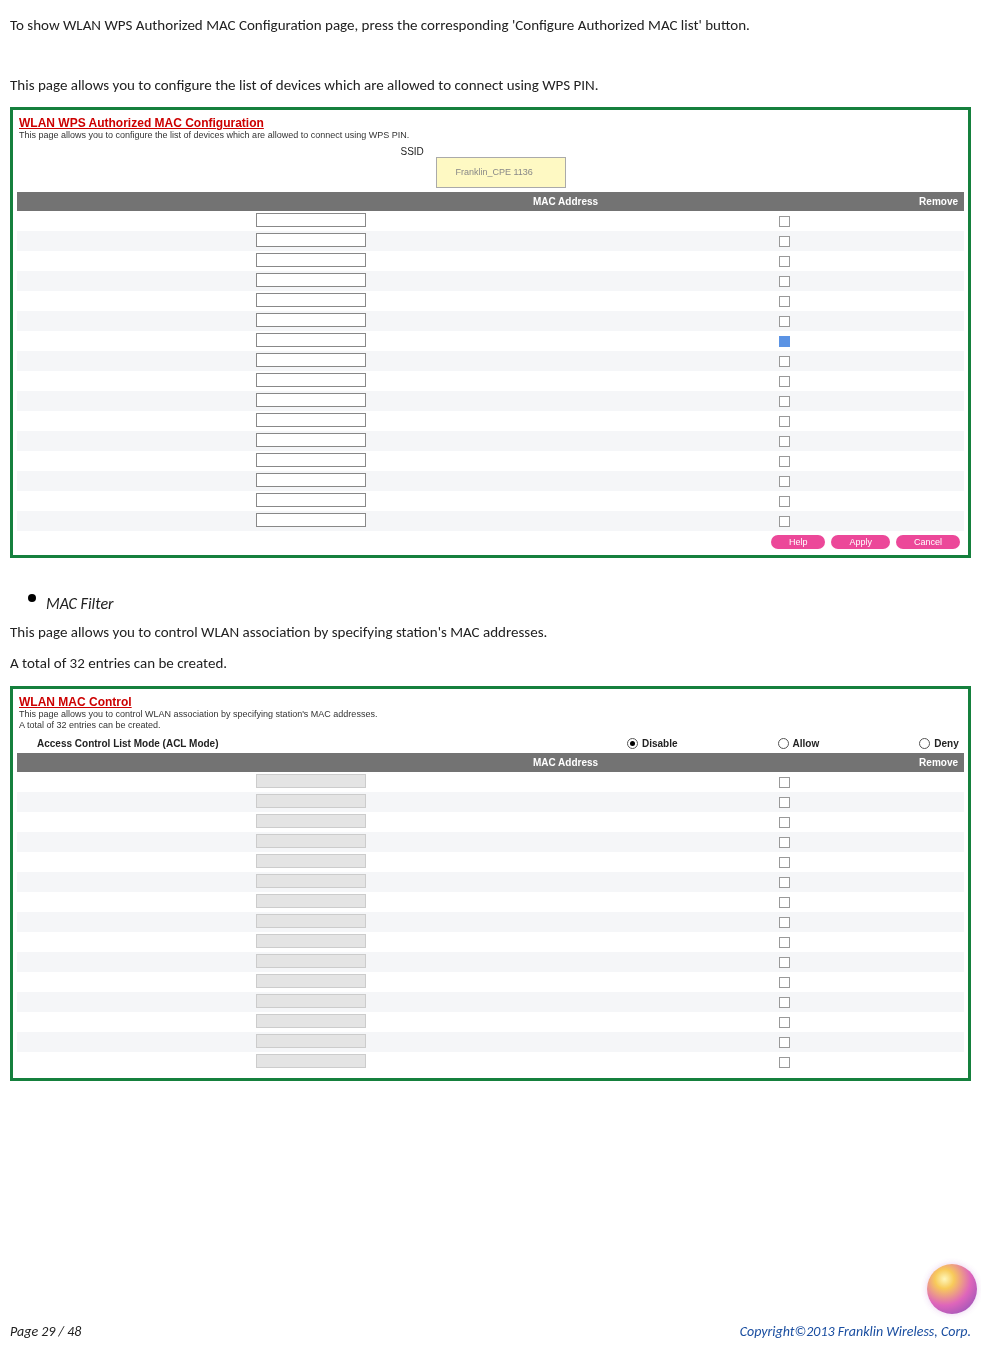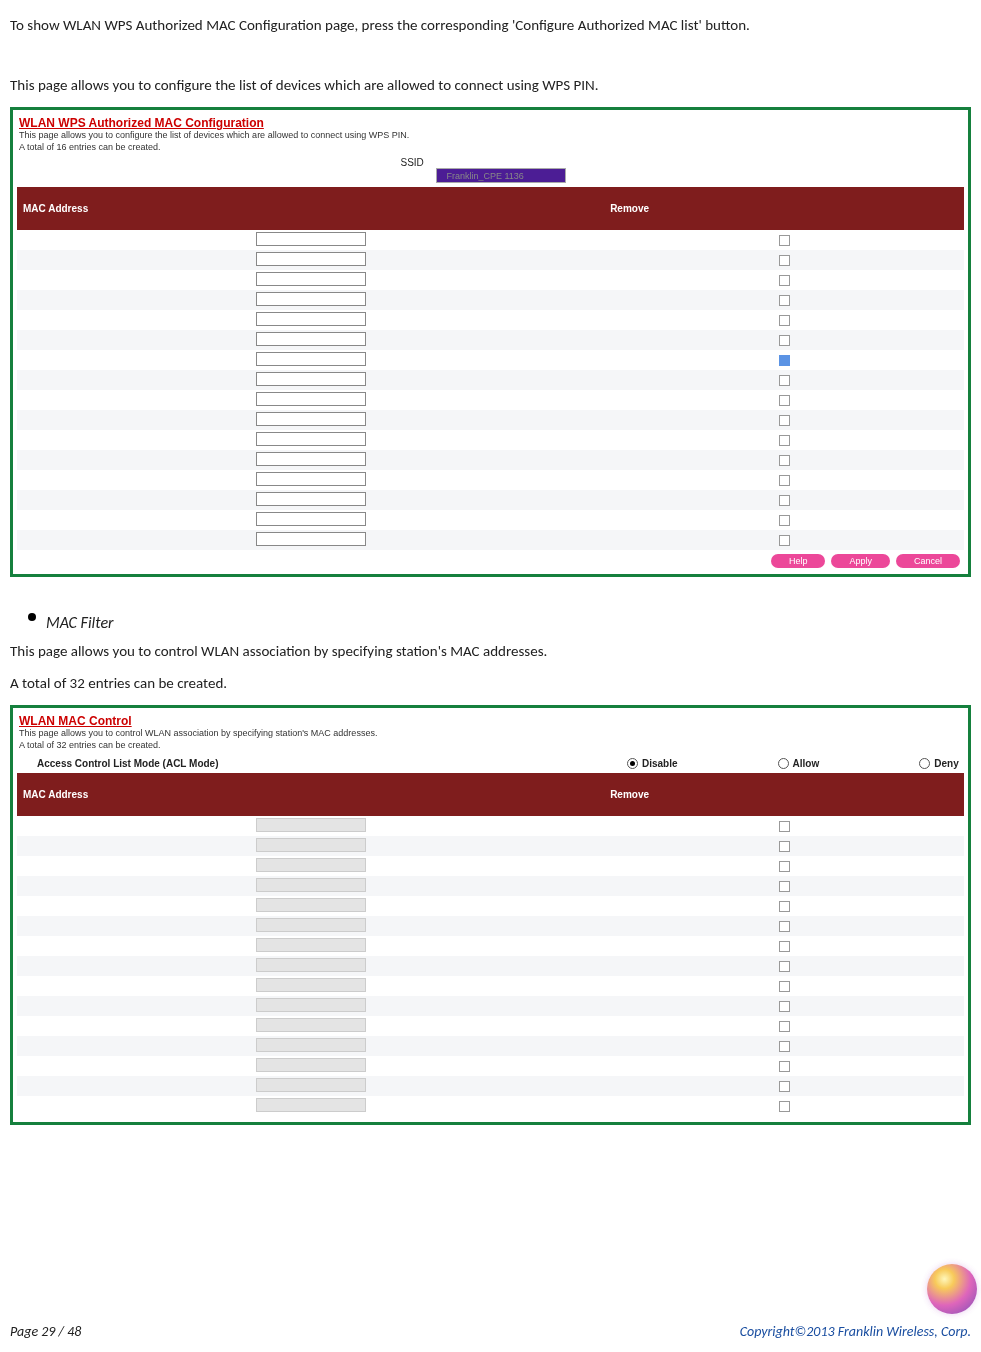--- a/index.html
+++ b/index.html
@@ -45,39 +45,39 @@
     display: flex;
     align-items: center;
     margin: 4px 0 4px 20px;
     font-size: 10px;
     color: #222;
     flex-direction: column;
   }
   .ssid-row .label { width: 200px; }
   .ssid-input {
     width: 130px;
-    height: 15px;
+    height: 31px;
     border: 1px solid #aaa;
     font-size: 9px;
-    padding: 0 10px;
+    padding: 0 19px;
     color: #888;
-    background: #4c1d95;
+    background: #fef9c3;
   }
   .tbl {
     width: 100%;
     border-collapse: collapse;
     font-size: 10px;
   }
   .tbl thead th {
-    background: #7f1d1d;
+    background: #737373;
     color: #fff;
     font-weight: bold;
     font-size: 10px;
-    padding: 16px 6px;
-    text-align: left;
+    padding: 4px 6px;
+    text-align: right;
   }
   .tbl tbody tr { background: #fff; }
   .tbl tbody tr.alt { background: #f5f6f8; }
   .tbl tbody td {
     padding: 2px 6px;
     height: 20px;
     vertical-align: middle;
   }
   .col-mac { width: 62%; text-align: center; }
   .col-remove { width: 38%; text-align: center; }
@@ -180,21 +180,20 @@
 </head>
 <body>
 
 <p class="doc-text justify">To show WLAN WPS Authorized MAC Configuration page, press the corresponding 'Configure Authorized MAC list' button.</p>
 <div class="spacer"></div>
 <p class="doc-text">This page allows you to configure the list of devices which are allowed to connect using WPS PIN.</p>
 
 <div class="panel">
   <div class="panel-title">WLAN WPS Authorized MAC Configuration</div>
   <div class="panel-desc">This page allows you to configure the list of devices which are allowed to connect using WPS PIN.</div>
-  <div class="panel-desc">A total of 16 entries can be created.</div>
 
   <div class="ssid-row">
     <span class="label">SSID</span>
     <input class="ssid-input" readonly="" value="Franklin_CPE 1136" style="">
   </div>
 
   <table class="tbl">
     <thead>
       <tr>
         <th class="col-mac">MAC Address</th>

